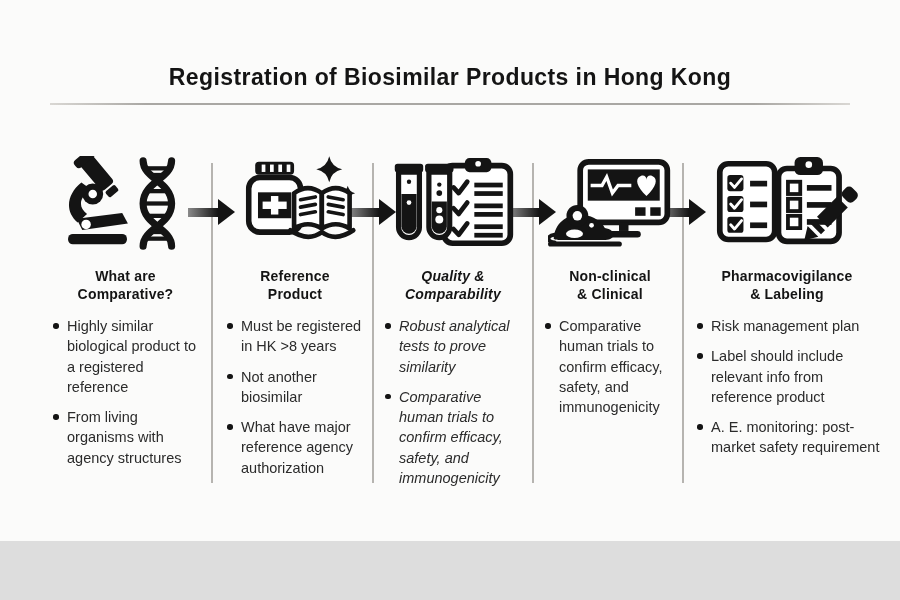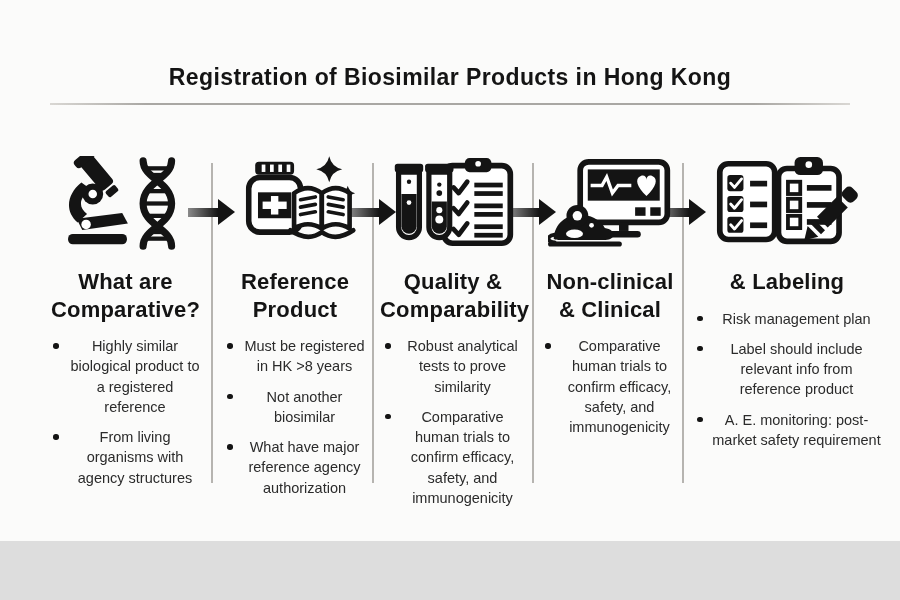--- a/index.html
+++ b/index.html
@@ -33,33 +33,33 @@
     display:flex;align-items:center;
   }
   .arrow .shaft{flex:0 0 30px;height:9px;background:linear-gradient(90deg,var(--arrow-start),var(--arrow-end));}
   .arrow .head{
     width:0;height:0;border-top:13px solid transparent;border-bottom:13px solid transparent;
     border-left:17px solid var(--arrow-end);
   }
   .column{position:absolute;top:156px;text-align:center;}
   #col-1{left:48px;width:155px;}
   #col-2{left:222px;width:146px;}
-  #col-3{left:380px;width:146px;}
+  #col-3{left:380px;width:146px;font-style:italic;}
   #col-4{left:540px;width:140px;}
   #col-5{left:692px;width:190px;}
   .icon-box{height:106px;display:flex;align-items:flex-start;justify-content:center;}
   .icon{color:var(--ink);display:block;}
   .heading{
-    margin-top:6px;font-weight:bold;font-size:22px;line-height:1.25;
+    margin-top:6px;font-weight:bold;font-size:14px;line-height:1.25;
     letter-spacing:.2px;color:var(--ink);
   }
   ul.bullets{list-style:none;margin:13px 0 0;padding:0 0 0 4px;text-align:left;}
   .bullets li{
     position:relative;padding-left:15px;margin-bottom:10px;
-    font-size:14.5px;line-height:1.4;color:var(--text);text-align:center;
+    font-size:14.5px;line-height:1.4;color:var(--text);
   }
   .bullets li::before{
     content:"";position:absolute;left:1px;top:7px;width:5.5px;height:5.5px;
     border-radius:50%;background:var(--ink);
   }
 </style>
 </head>
 <body>
 
 <div class="page">
@@ -276,20 +276,21 @@
         </g>
         <g fill="currentColor" transform="rotate(45 118 64)">
           <rect x="110" y="24" width="16" height="14" rx="5"></rect>
           <rect x="110" y="42" width="16" height="30"></rect>
           <rect x="110" y="76" width="16" height="6"></rect>
           <path d="M110,86 h16 l-8,13 z"></path>
         </g>
       </svg>
     </div>
     <div class="heading">
+      <div>Pharmacovigilance</div>
       <div>&amp; Labeling</div>
     </div>
     <ul class="bullets">
         <li>Risk management plan</li>
         <li>Label should include relevant info from reference product</li>
         <li>A. E. monitoring: post-market safety requirement</li>
       </ul>
   </div>
 
 </div>

